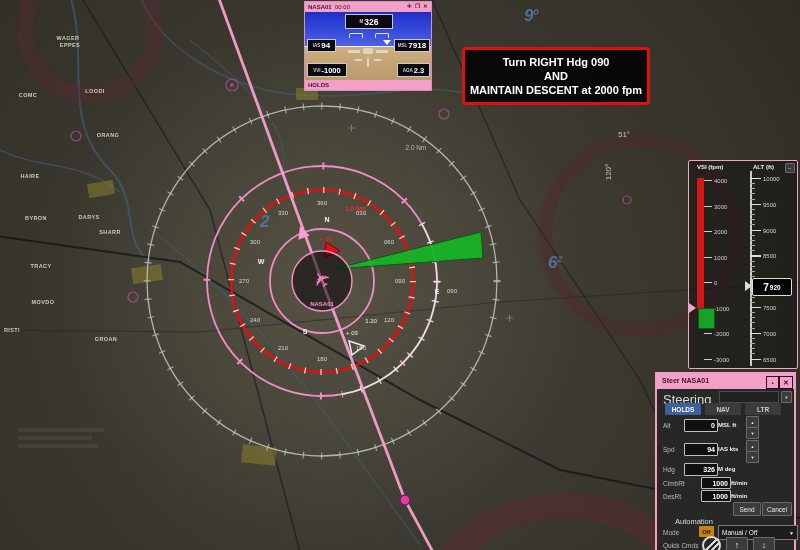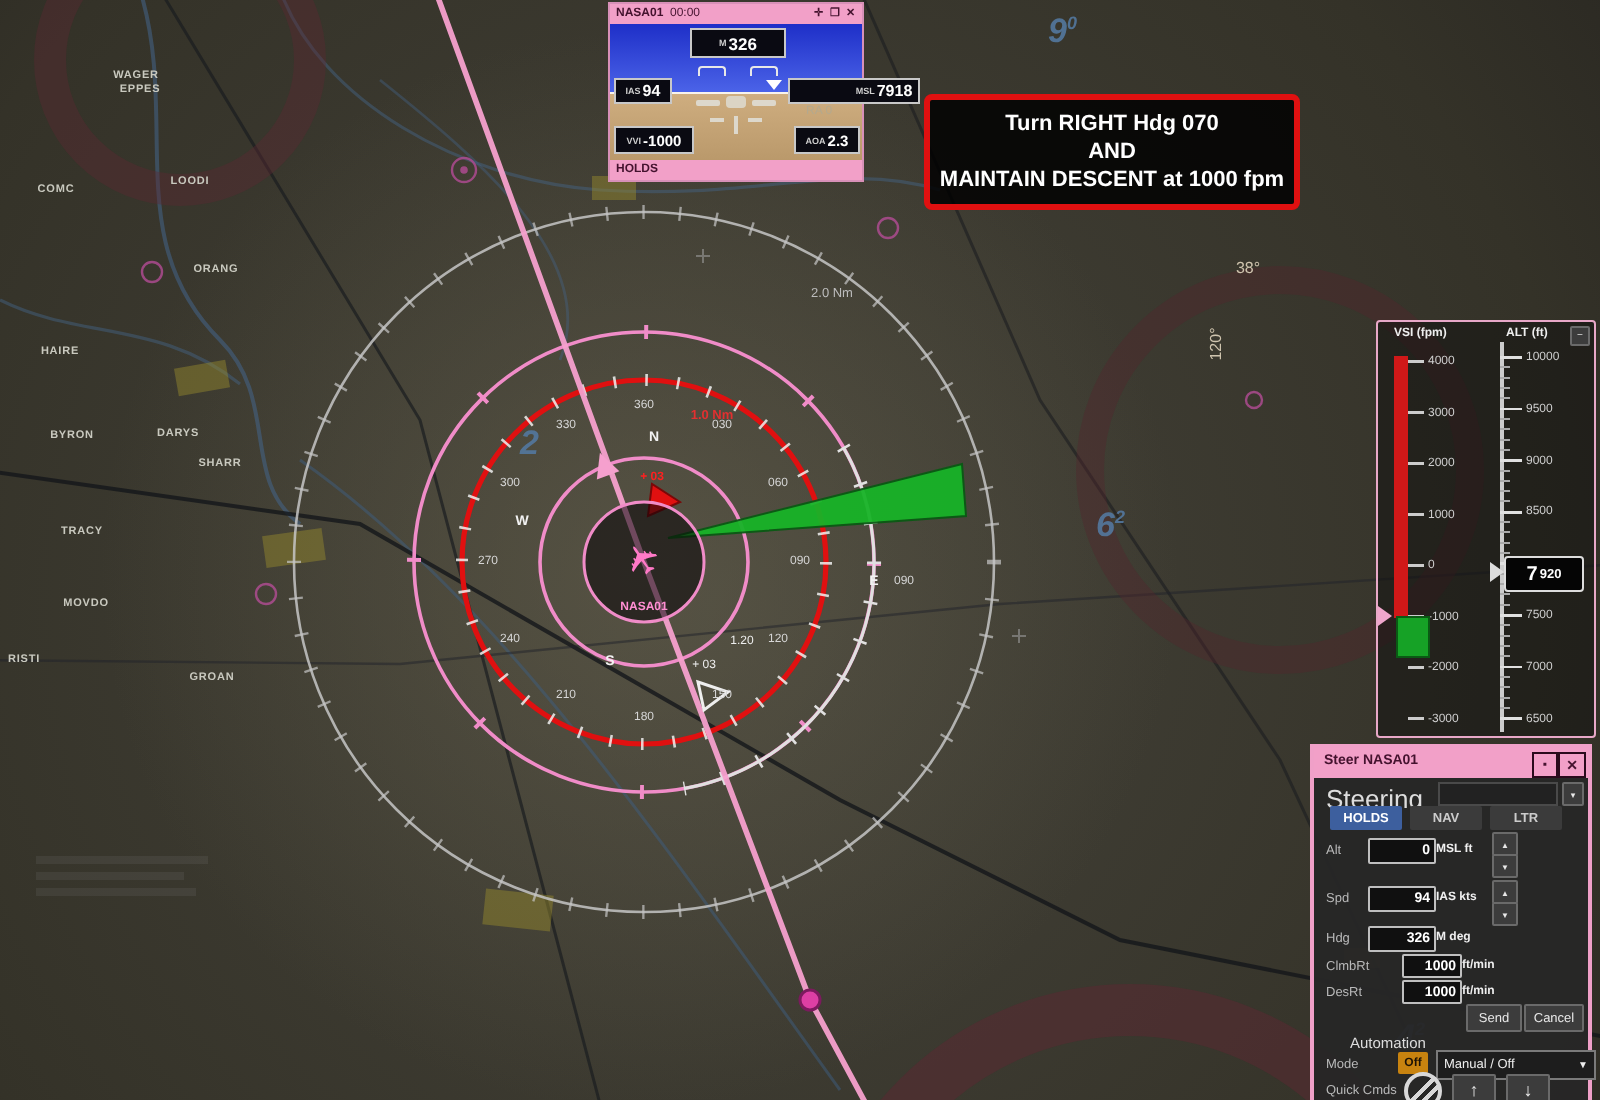--- a/index.html
+++ b/index.html
@@ -137,21 +137,21 @@
   <span class="lbl wp" style="left:108px;top:135px">ORANG</span>
   <span class="lbl wp" style="left:30px;top:176px">HAIRE</span>
   <span class="lbl wp" style="left:36px;top:218px">BYRON</span>
   <span class="lbl wp" style="left:89px;top:217px">DARYS</span>
   <span class="lbl wp" style="left:110px;top:232px">SHARR</span>
   <span class="lbl wp" style="left:41px;top:266px">TRACY</span>
   <span class="lbl wp" style="left:43px;top:302px">MOVDO</span>
   <span class="lbl wp" style="left:12px;top:330px">RISTI</span>
   <span class="lbl wp" style="left:106px;top:339px">GROAN</span>
 
-  <span class="lbl" style="left:624px;top:134px;font-size:8px;color:#cfc4ae">38°</span>
+  <span class="lbl" style="left:624px;top:134px;font-size:8px;color:#cfc4ae">51°</span>
   <span class="lbl" style="left:608px;top:172px;font-size:8px;color:#cfc4ae;transform:translate(-50%,-50%) rotate(-90deg)">120°</span>
 
   <span class="mef" style="left:524px;top:6px"><b>9</b><sup>0</sup></span>
   <span class="mef" style="left:260px;top:212px"><b>2</b><sup></sup></span>
   <span class="mef" style="left:548px;top:253px"><b>6</b><sup>2</sup></span>
   <span class="mef" style="left:698px;top:509px"><b>4</b><sup>2</sup></span>
 
   <div class="abs" style="left:305px;top:2px;width:126px;height:88px;outline:1px solid #d890b8;">
     <div class="pfd-titlebar abs" style="left:0;top:0;width:126px;height:10px;font-size:6px;">
       <span class="abs" style="left:3px;top:1.5px">NASA01</span>
@@ -177,21 +177,21 @@
       <div class="abs" style="left:29px;top:4px;width:12px;height:3px;background:#ddd8cc;border-radius:1px;"></div>
       <div class="abs" style="left:16px;top:2px;width:10px;height:6px;background:#ddd8cc;border-radius:2px;opacity:.9;"></div>
       <div class="abs" style="left:8px;top:13px;width:7px;height:2px;background:#ddd8cc;"></div>
       <div class="abs" style="left:27px;top:13px;width:7px;height:2px;background:#ddd8cc;"></div>
       <div class="abs" style="left:20px;top:12px;width:2px;height:9px;background:#ddd8cc;"></div>
     </div>
     <div class="box" style="left:2px;top:37px;width:27px;height:11px;">
       <span class="u">IAS</span>
       <span style="font-size:8px;font-weight:bold">94</span>
     </div>
-    <div class="box" style="left:89px;top:37px;width:34px;height:11px;padding-left:30px;">
+    <div class="box" style="left:89px;top:37px;width:34px;height:11px;">
       <span class="u">MSL</span>
       <span style="font-size:8px;font-weight:bold">7918</span>
     </div>
     <div class="abs" style="left:98px;top:51px;font-size:6px;color:#b4a98e;">
       <span>RA</span>
       <span>0</span>
     </div>
     <div class="box" style="left:2px;top:61px;width:38px;height:12px;">
       <span class="u">VVI</span>
       <span style="font-size:7.5px;font-weight:bold">-1000</span>
@@ -200,23 +200,23 @@
       <span class="u">AOA</span>
       <span style="font-size:7.5px;font-weight:bold">2.3</span>
     </div>
     <div class="pfd-titlebar abs" style="left:0;top:78px;width:126px;height:10px;font-size:6px;">
       <span class="abs" style="left:3px;top:1.5px">HOLDS</span>
     </div>
   </div>
 
   <div class="abs" style="left:462px;top:47px;width:182px;height:52px;background:rgba(0,0,0,.84);border:3px solid #e01010;border-radius:4px;
               display:flex;flex-direction:column;align-items:center;justify-content:center;color:#fff;font-weight:bold;font-size:11px;line-height:1.3;">
-    <span>Turn RIGHT Hdg 070</span>
+    <span>Turn RIGHT Hdg 090</span>
     <span>AND</span>
-    <span>MAINTAIN DESCENT at 1000 fpm</span>
+    <span>MAINTAIN DESCENT at 2000 fpm</span>
   </div>
 
   <div class="abs" style="left:688px;top:160px;width:108px;height:207px;background:rgba(10,10,10,.45);border:1.5px solid #e8a8c8;border-radius:2px;">
     <span class="abs" style="left:8px;top:3px;font-size:6px;font-weight:bold;color:#eee">VSI (fpm)</span>
     <span class="abs" style="left:64px;top:3px;font-size:6px;font-weight:bold;color:#eee">ALT (ft)</span>
     <div class="dbtn" style="left:96px;top:2px;width:8px;height:8px;font-size:5px;">−</div>
 
     <div class="abs" style="left:15px;top:19.3px;width:8px;height:182px;background:repeating-linear-gradient(to bottom,#ccc 0 1.3px,transparent 1.3px 25.5px);"></div>
     <span class="tickl" style="left:25px;top:20px">4000</span>
     <span class="tickl" style="left:25px;top:45.5px">3000</span>

